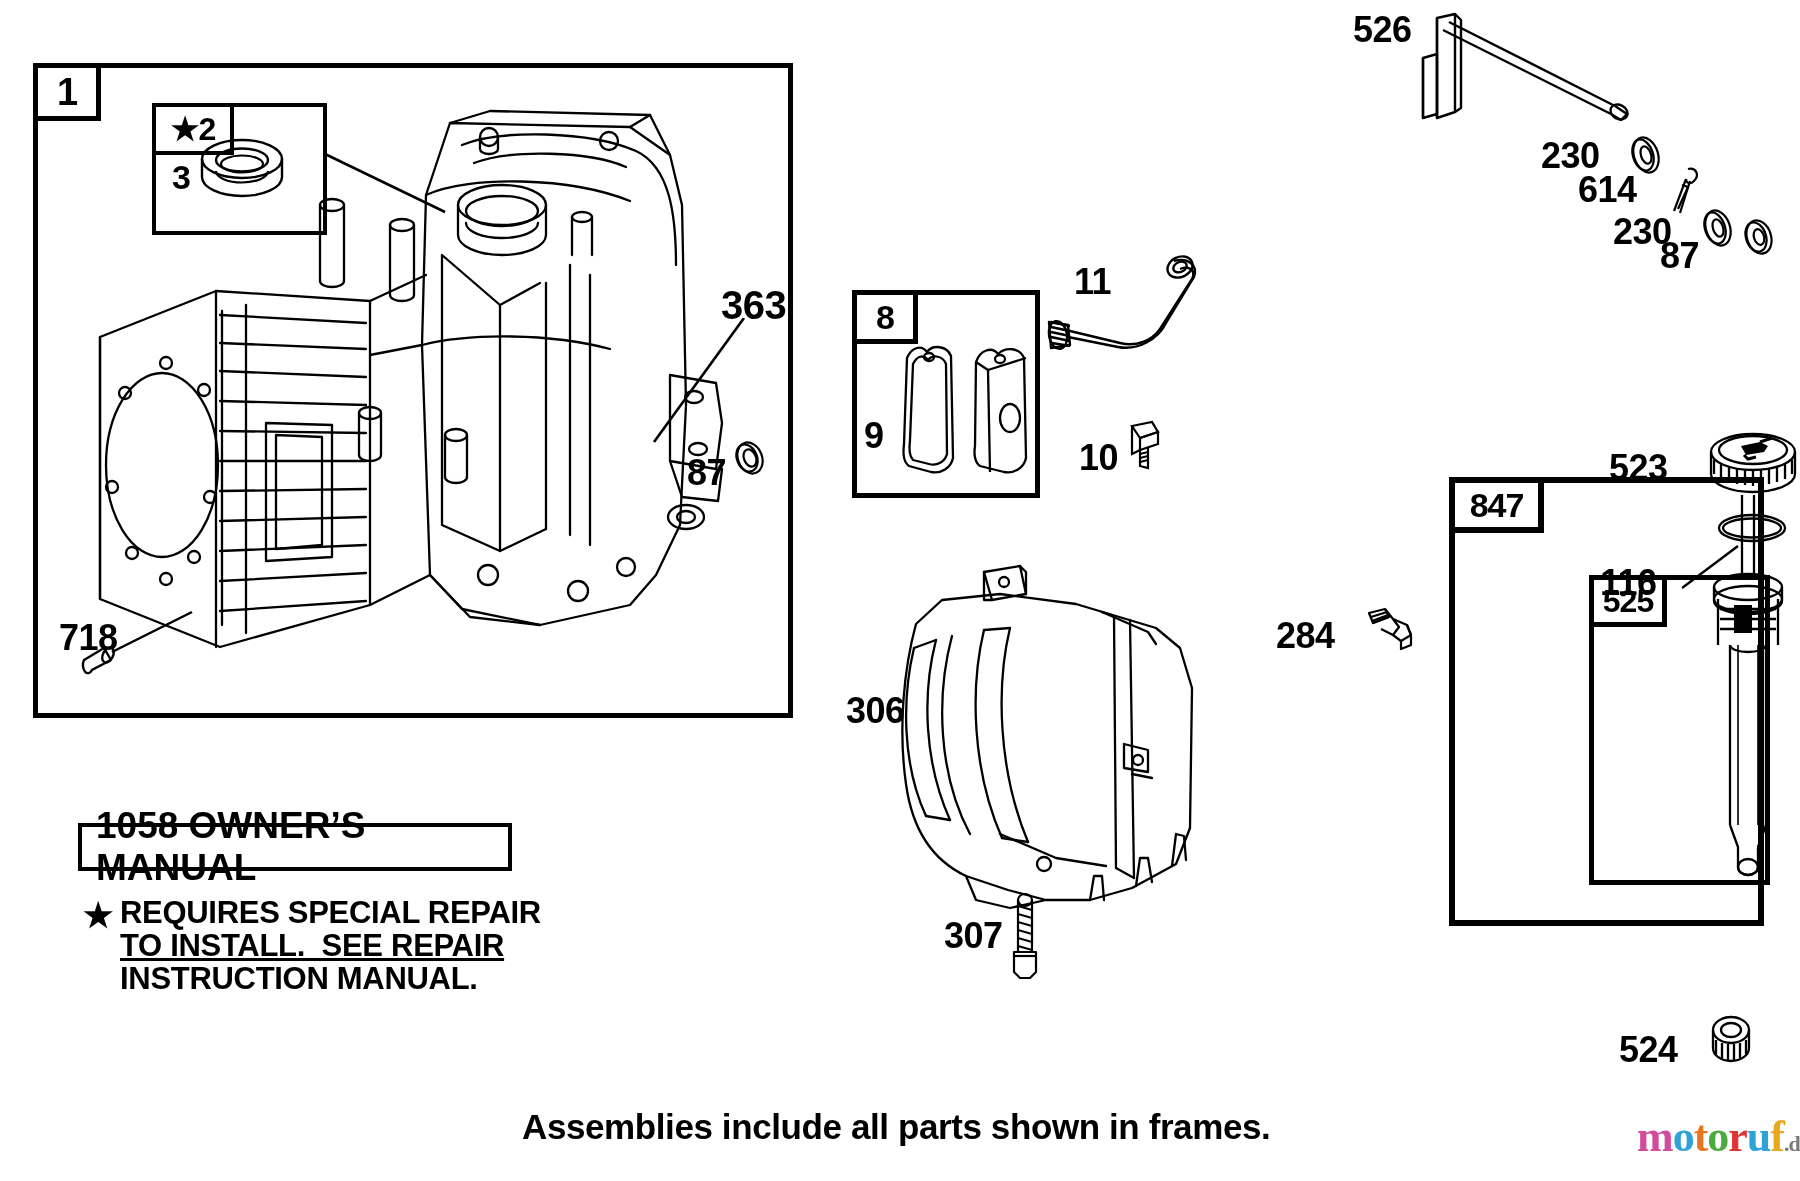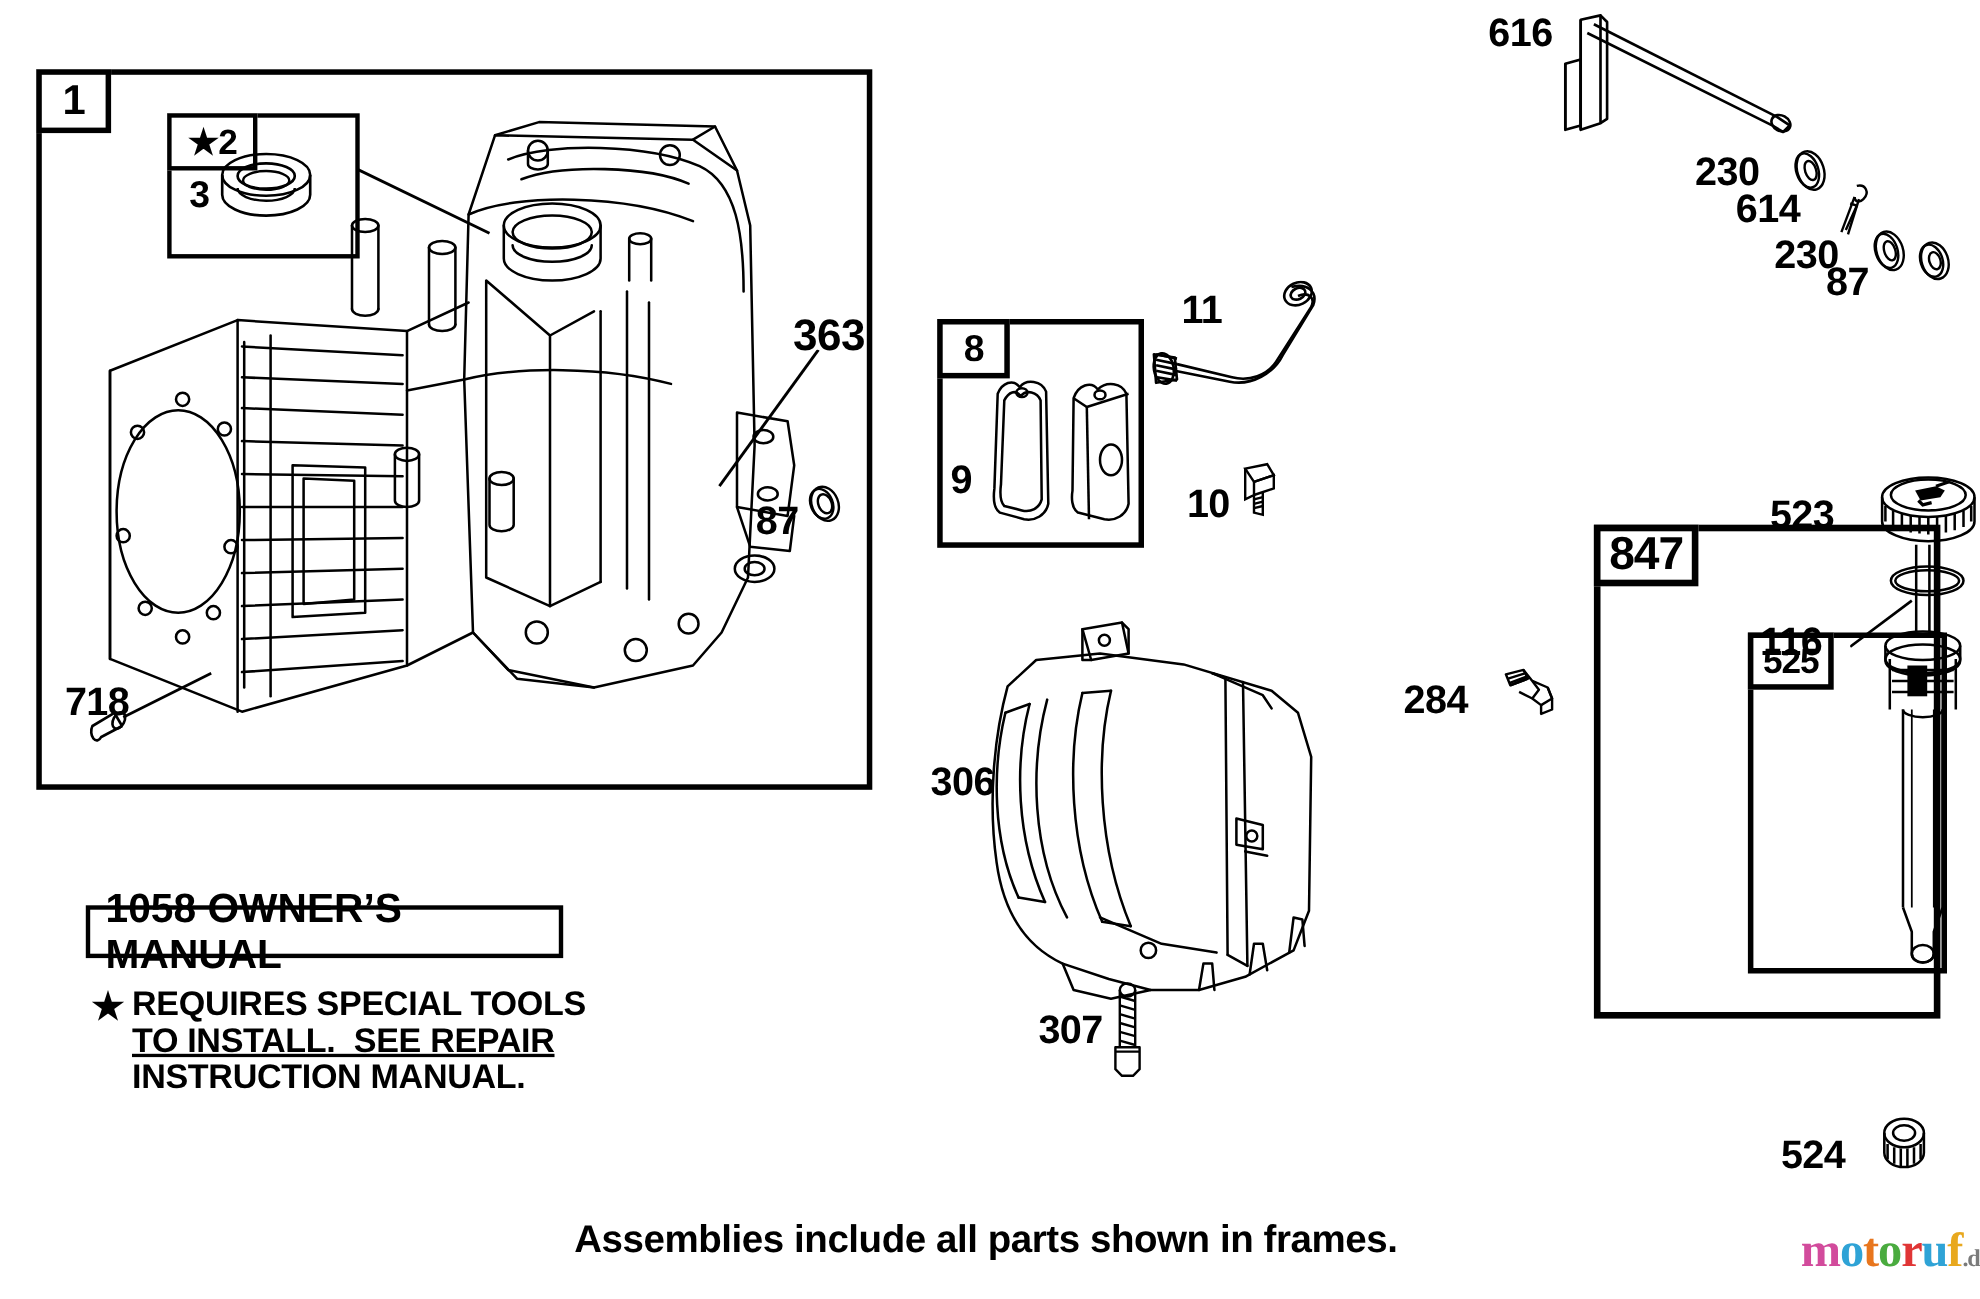--- a/index.html
+++ b/index.html
@@ -246,21 +246,21 @@
       <path d="M24 40 L4 52 A5 8 0 0 0 12 62 L31 52"></path>
       <line x1="24" y1="40" x2="31" y2="52"></line>
     </g>
   </svg>
 
   <div class="manual-box" style="left:78px;top:823px;width:434px;height:48px;">
     <span>1058 OWNER’S MANUAL</span>
   </div>
 
   <div class="note-star" style="left:83px;top:898px;">★</div>
-  <div class="note" style="left:120px;top:897px;">REQUIRES SPECIAL TOOLS</div>
+  <div class="note" style="left:120px;top:897px;">REQUIRES SPECIAL REPAIR</div>
   <div class="note" style="left:120px;top:930px;text-decoration:underline;">TO INSTALL.  SEE REPAIR</div>
   <div class="note" style="left:120px;top:963px;">INSTRUCTION MANUAL.</div>
 
   <div class="frame" style="left:852px;top:290px;width:188px;height:208px;"></div>
   <div class="frame-tab" style="left:852px;top:290px;width:66px;height:54px;font-size:34px;">
     <span>8</span>
   </div>
   <div class="lbl lbl-36" style="left:864px;top:418px;">9</div>
 
   <svg class="abs" style="left:895px;top:340px;" width="68" height="140" viewBox="0 0 68 140">
@@ -298,21 +298,21 @@
       <path d="M134 6 C148 2 158 10 154 22 L126 68 C118 84 98 96 78 92 L28 82"></path>
       <ellipse cx="140" cy="12" rx="13" ry="10" transform="rotate(-25 140 12)"></ellipse>
       <ellipse cx="140" cy="12" rx="7" ry="5" transform="rotate(-25 140 12)"></ellipse>
 
       <ellipse cx="18" cy="80" rx="9" ry="14" transform="rotate(-10 18 80)"></ellipse>
       <path d="M11 67 L30 71 M11 72 L30 76 M11 77 L30 81 M11 82 L30 86 M12 88 L30 91"></path>
       <path d="M9 67 L28 70 L30 90 L11 93 Z"></path>
     </g>
   </svg>
 
-  <div class="lbl lbl-36" style="left:1353px;top:12px;">616</div>
+  <div class="lbl lbl-36" style="left:1353px;top:12px;">526</div>
   <svg class="abs" style="left:1415px;top:8px;" width="260" height="135" viewBox="0 0 260 135">
     <g class="ln" stroke-width="2.4" stroke-linejoin="round">
 
       <path d="M22 10 L40 6 L40 104 L22 110 Z"></path>
       <path d="M22 10 L22 110"></path>
       <path d="M8 50 L22 46 L22 106 L8 110 Z"></path>
       <path d="M8 50 L8 110"></path>
       <path d="M40 6 L46 12 L46 100 L40 104"></path>
 
       <path d="M28 22 L196 106"></path>
@@ -353,21 +353,21 @@
   <div class="lbl lbl-36" style="left:1660px;top:238px;">87</div>
   <svg class="abs" style="left:1738px;top:215px;" width="42" height="44" viewBox="0 0 42 44">
     <g class="ln" stroke-width="2.2">
       <ellipse cx="21" cy="22" rx="12" ry="17" transform="rotate(-18 21 22)"></ellipse>
       <ellipse cx="21" cy="22" rx="5" ry="8" transform="rotate(-18 21 22)"></ellipse>
       <ellipse cx="18" cy="22" rx="10" ry="15" transform="rotate(-18 18 22)"></ellipse>
     </g>
   </svg>
 
   <div class="frame" style="left:1449px;top:477px;width:315px;height:449px;border-width:6px;"></div>
-  <div class="frame-tab" style="left:1449px;top:477px;width:95px;height:56px;font-size:42px;border-width:6px;align-items:flex-end;">
+  <div class="frame-tab" style="left:1449px;top:477px;width:95px;height:56px;font-size:34px;border-width:6px;">
     <span>847</span>
   </div>
 
   <div class="frame" style="left:1589px;top:575px;width:181px;height:310px;border-width:5px;"></div>
   <div class="frame-tab" style="left:1589px;top:575px;width:78px;height:52px;font-size:32px;border-width:5px;">
     <span>525</span>
   </div>
 
   <div class="lbl lbl-36" style="left:1609px;top:450px;">523</div>
   <svg class="abs" style="left:1698px;top:430px;" width="110" height="72" viewBox="0 0 110 72">

